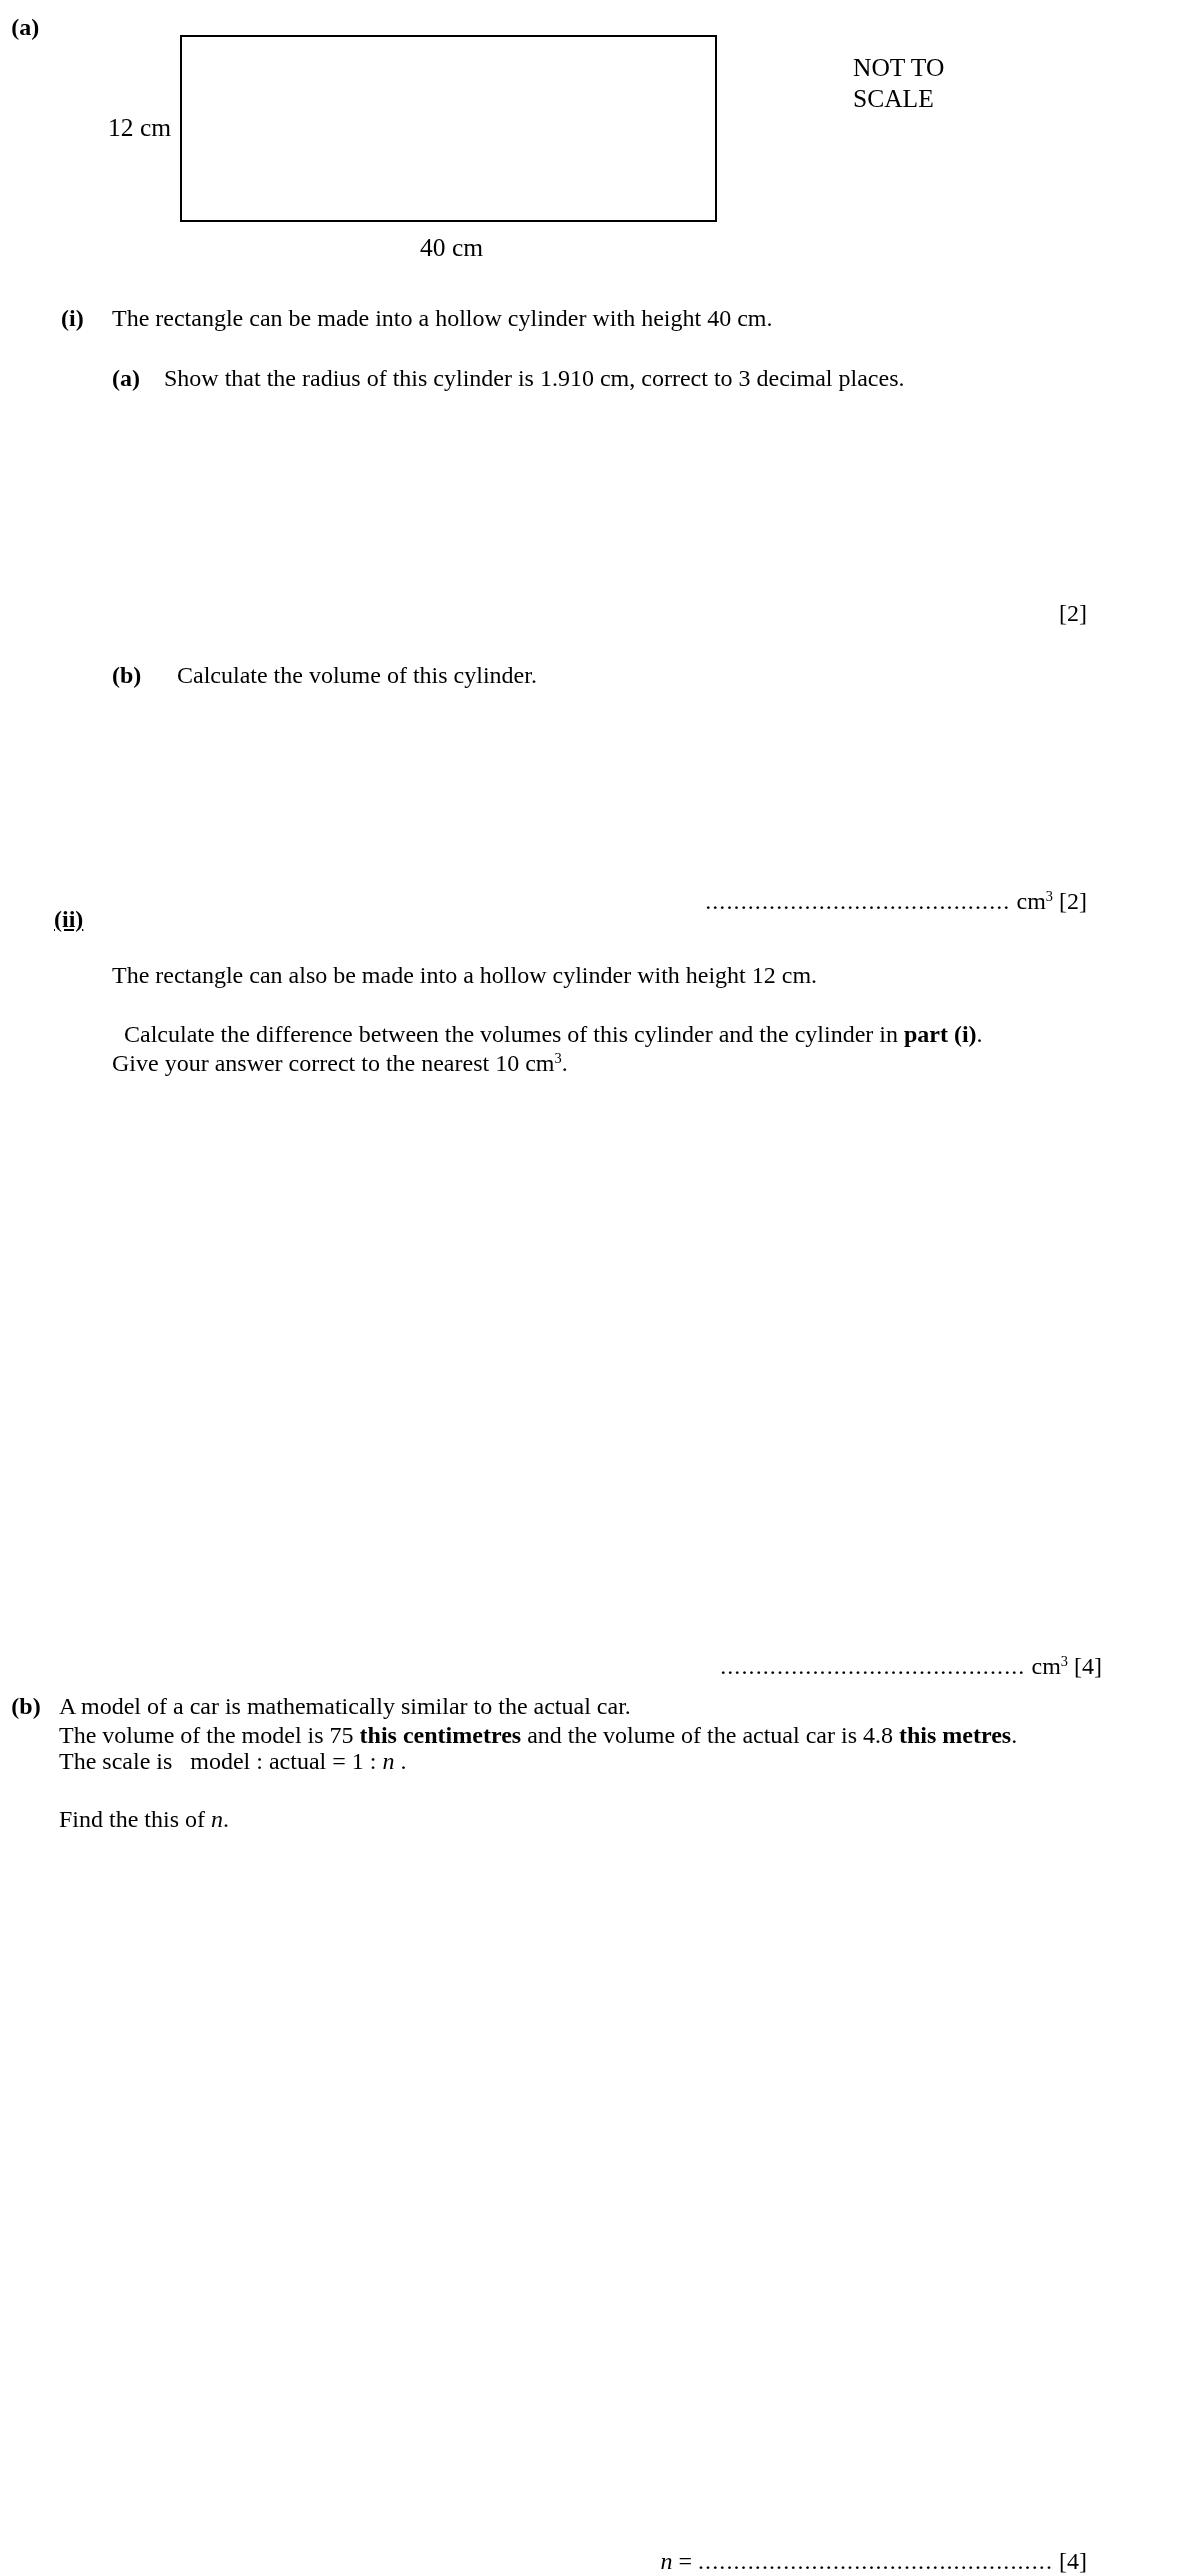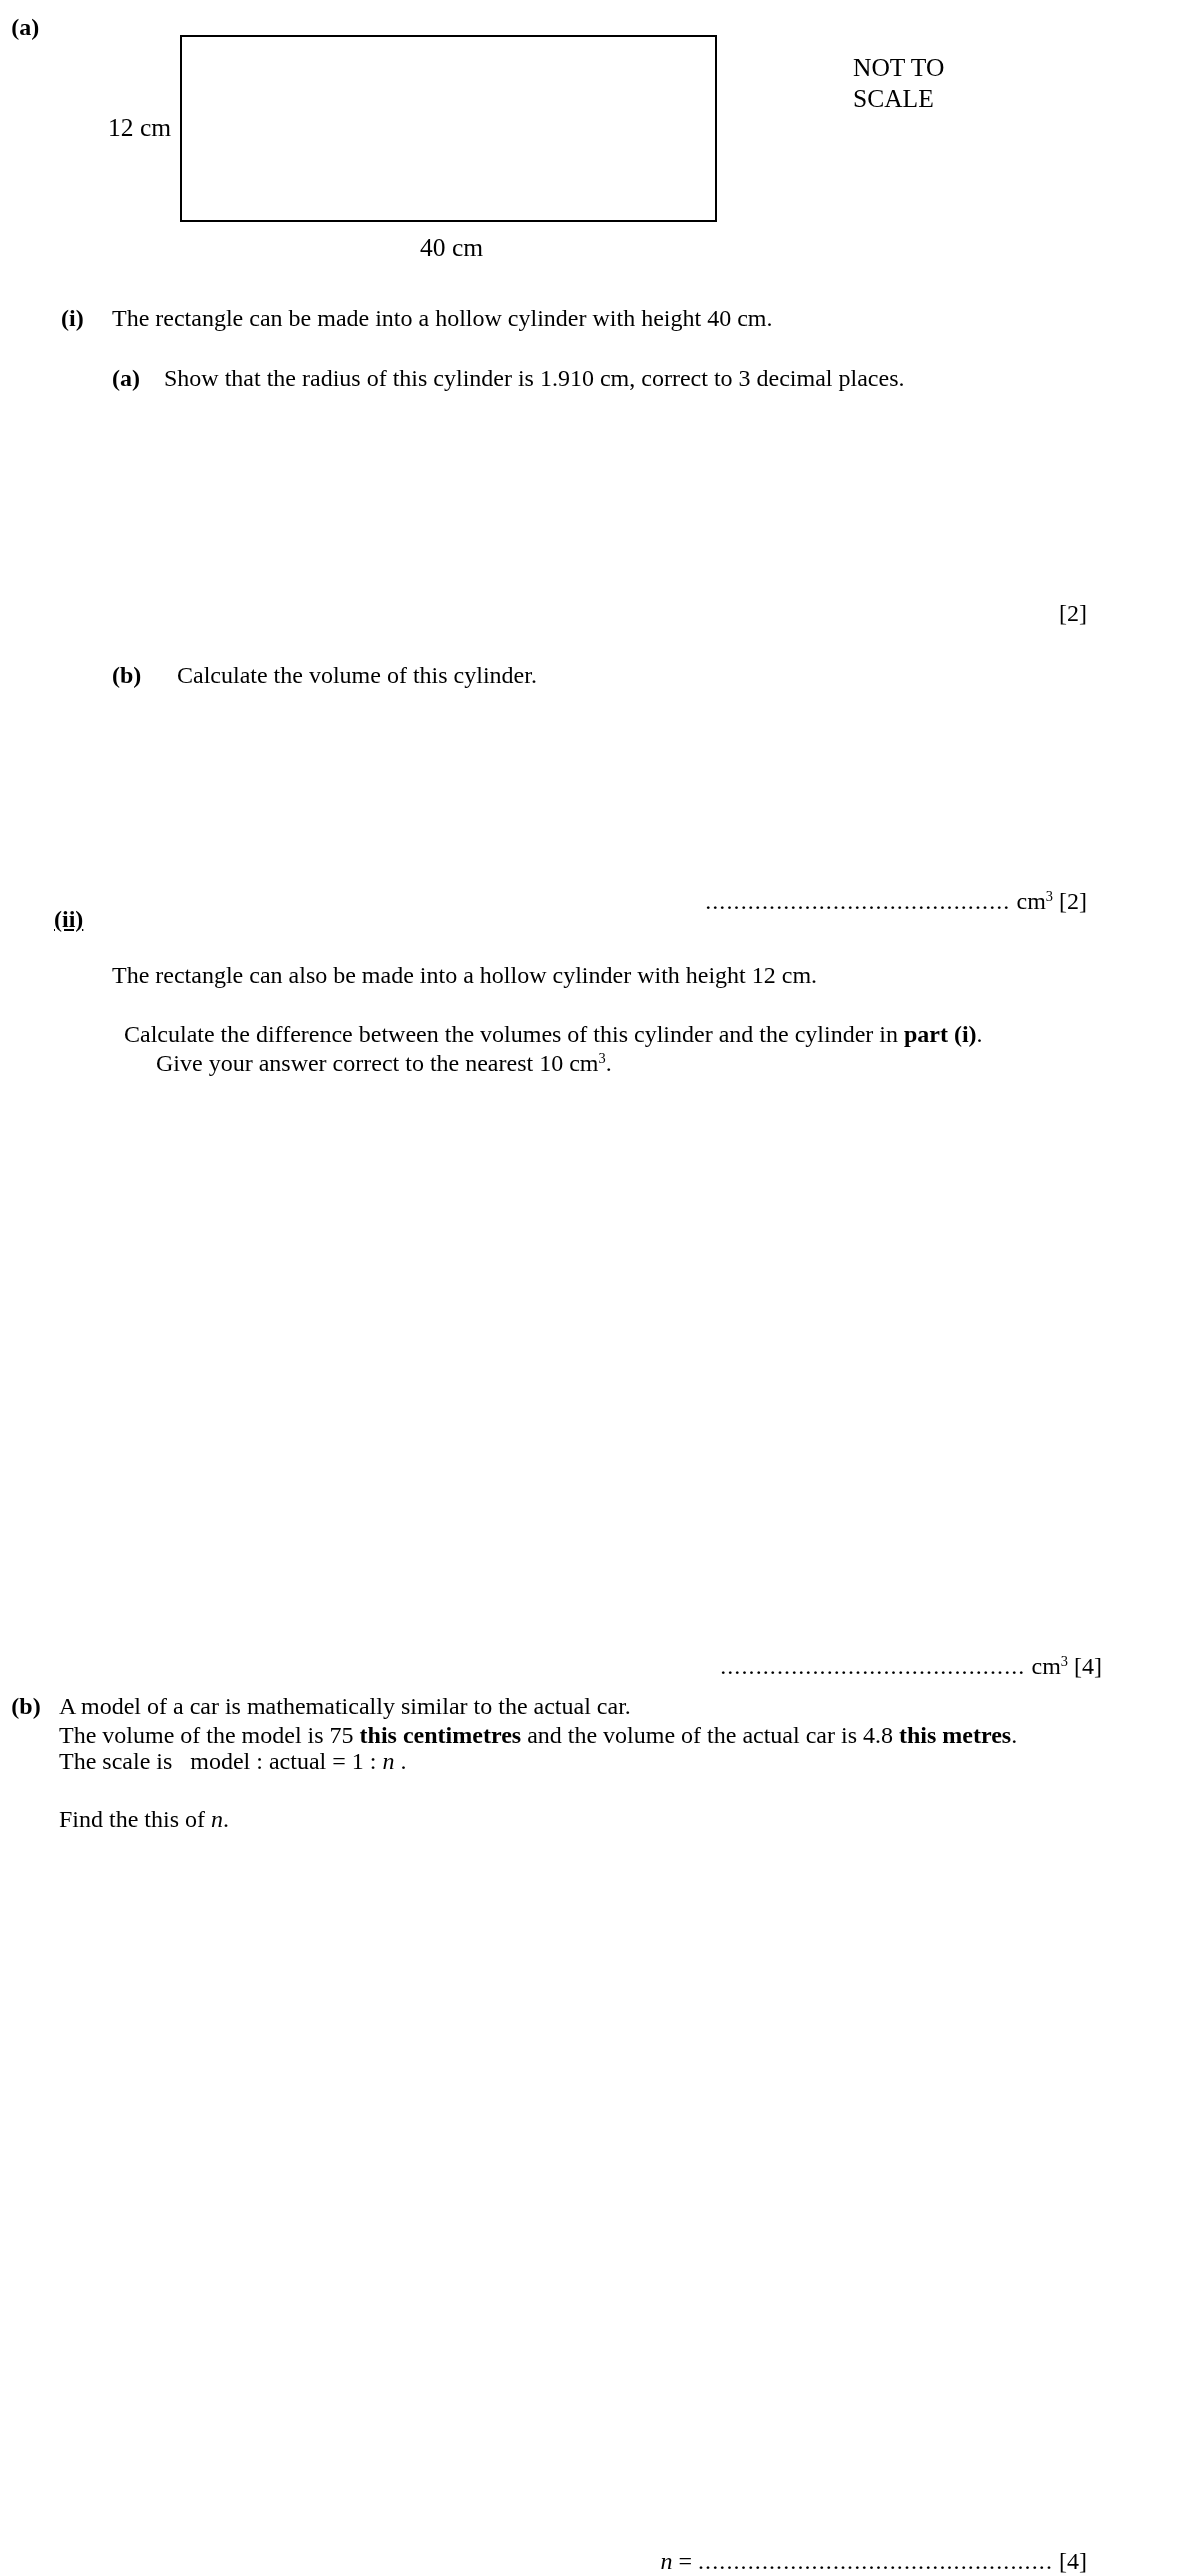--- a/index.html
+++ b/index.html
@@ -56,21 +56,21 @@
 <span class="abs b" style="left:112px; top:661px;">(b)</span>
 <span class="abs" style="left:164px; top:661px;margin-left:13px;">Calculate the volume of this cylinder.</span>
 
 <div class="abs ansline" style="right:102px; top:887px;"><span class="dots">...........................................</span><span> cm</span><span class="sup">3</span><span> [2]</span></div>
 
 <span class="abs b" style="left:54px; top:905px;text-decoration:underline;">(ii)</span>
 <span class="abs" style="left:112px; top:961px;">The rectangle can also be made into a hollow cylinder with height 12 cm.</span>
 
 <div class="abs" style="left:112px; top:1020px;margin-left:12px;"><span>Calculate the difference between the volumes of this cylinder and the cylinder in </span><span class="b">part (i)</span><span>.</span></div>
 
-<div class="abs" style="left:112px; top:1049px;margin-left:44px;"><span>Give your answer correct to the nearest 10 cm</span><span class="sup">3</span><span>.</span></div>
+<div class="abs" style="left:112px; top:1049px;"><span>Give your answer correct to the nearest 10 cm</span><span class="sup">3</span><span>.</span></div>
 
 <div class="abs ansline" style="right:87px; top:1652px;text-align:center;"><span class="dots">...........................................</span><span> cm</span><span class="sup">3</span><span> [4]</span></div>
 
 <span class="abs b" style="left:11.3px; top:1692px;">(b)</span>
 <span class="abs" style="left:59px; top:1692px;">A model of a car is mathematically similar to the actual car.</span>
 
 <div class="abs" style="left:59px; top:1721px;"><span>The volume of the model is 75 </span><span class="b">this centimetres</span><span> and the volume of the actual car is 4.8 </span><span class="b">this metres</span><span>.</span></div>
 
 <div class="abs" style="left:59px; top:1747px;"><span>The scale is   model : actual = 1 : </span><span class="i">n</span><span> .</span></div>
 

